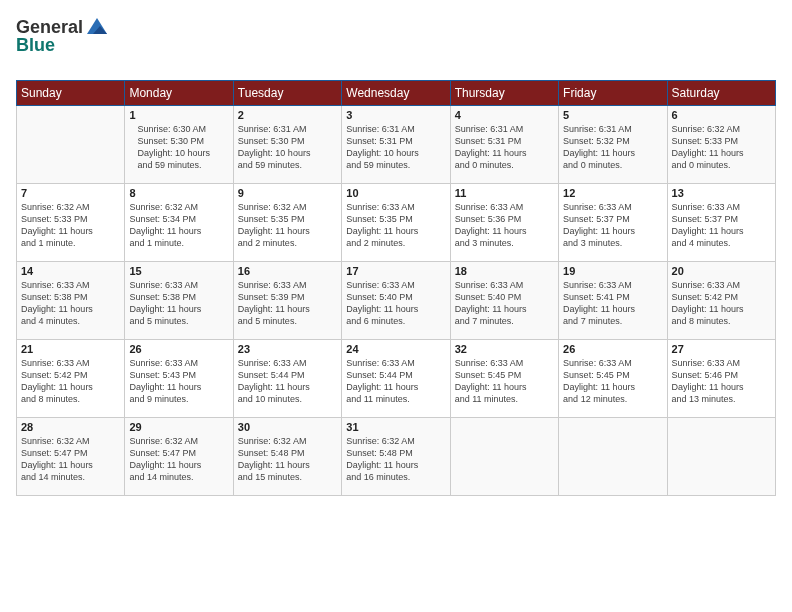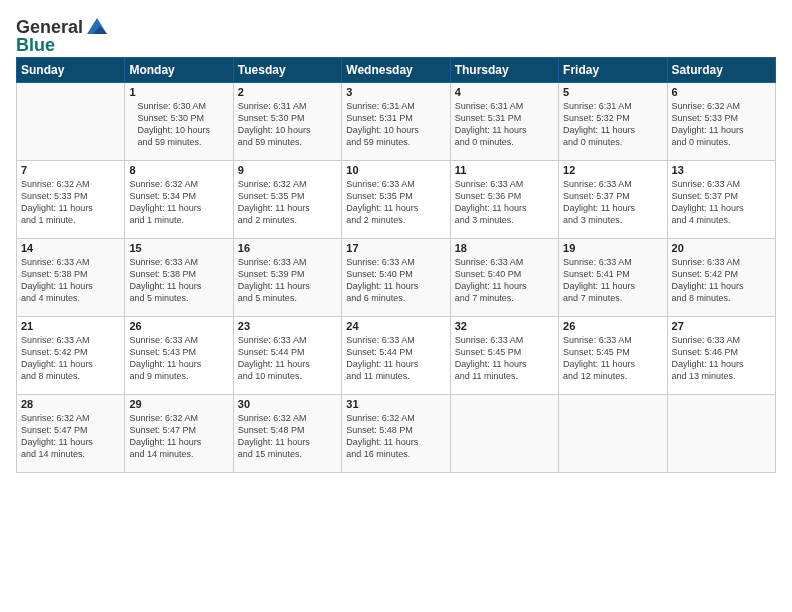--- a/index.html
+++ b/index.html
@@ -11,21 +11,21 @@
       overflow: hidden;
     }
     .container {
       width: 792px;
       padding: 16px 16px 8px 16px;
     }
     .header {
       display: flex;
       justify-content: space-between;
       align-items: center;
-      margin-bottom: 1px;
+      margin-bottom: 24px;
     }
     .logo {
       display: flex;
       align-items: center;
     }
     .logo-text {
       font-size: 18px;
       font-weight: bold;
       line-height: 1.1;
     }
@@ -48,24 +48,24 @@
     .location {
       font-size: 14px;
       color: #555;
     }
     table {
       width: 100%;
       border-collapse: collapse;
       table-layout: fixed;
     }
     thead tr th {
-      background: #0c4a6e;
+      background: #7f1d1d;
       color: #fff;
       font-size: 12px;
-      font-weight: bold;
+      font-weight: normal;
       padding: 5px 4px;
       text-align: left;
       border: 1px solid #1a5a9a;
     }
     tbody tr td {
       border: 1px solid #ccc;
       vertical-align: top;
       padding: 3px 4px;
       font-size: 9.5px;
       color: #333;

